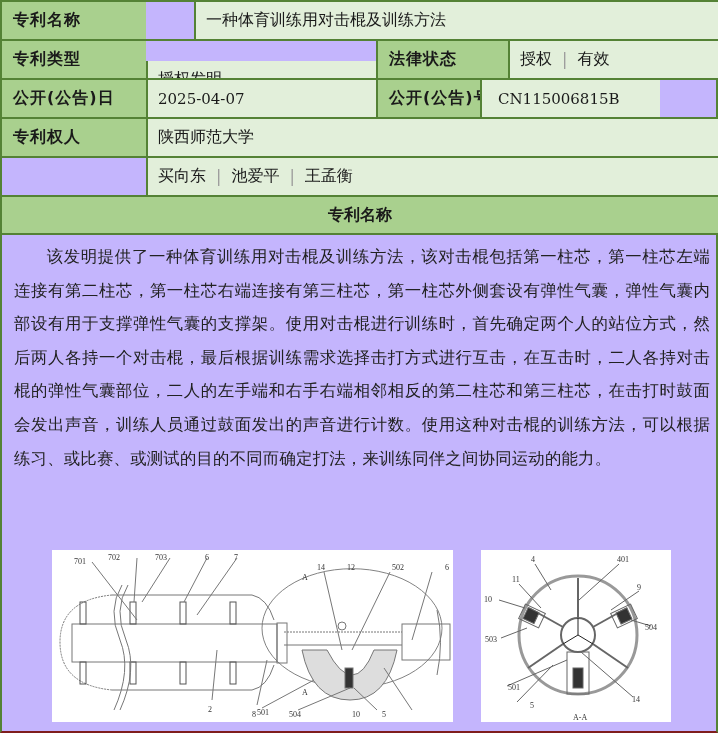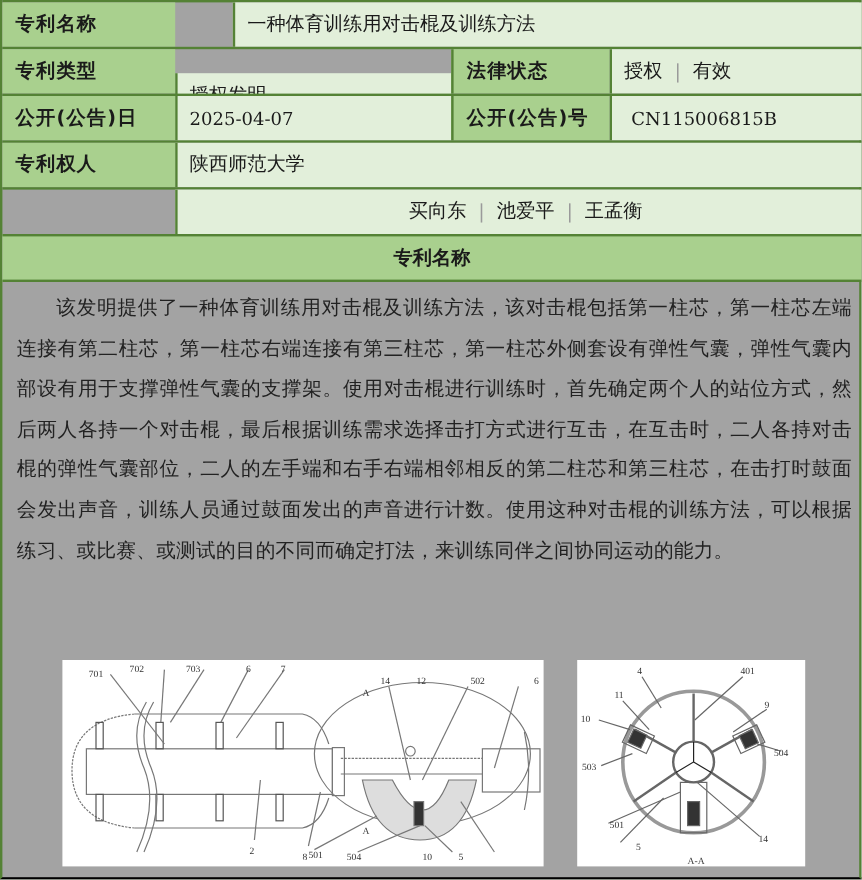--- a/index.html
+++ b/index.html
@@ -1,19 +1,19 @@
 <!DOCTYPE html>
 <html><head>
 <meta charset="utf-8">
 <style>
   * { box-sizing: border-box; margin: 0; padding: 0; }
   html, body { width: 718px; height: 733px; background: #e2efda; overflow: hidden; }
   body { font-family: "DejaVu Serif", "Liberation Serif", serif; color: #1a1a1a; }
-  .sheet { position: relative; width: 718px; height: 733px; background: #a3a3a3;
-           border-left: 2px solid #548235; border-right: 2px solid #548235; border-bottom: 2px solid #000000; }
+  .sheet { position: relative; width: 718px; height: 733px; background: #c4b5fd;
+           border-left: 2px solid #548235; border-right: 2px solid #548235; border-bottom: 2px solid #7f1d1d; }
   .row { position: absolute; left: 0; width: 716px; height: 39px; border-top: 2px solid #548235; }
   .cell { position: absolute; top: 0; height: 37px; display: flex; align-items: center; font-size: 16px; }
   .lbl { background: #a9d08e; font-family: "DejaVu Sans", "Liberation Sans", sans-serif; font-weight: bold; padding-left: 11px; letter-spacing: 1px; }
   .val { background: #e2efda; padding-left: 10px; }
   .vline { border-left: 2px solid #548235; }
   .mono { font-family: "DejaVu Serif", "Liberation Serif", serif; font-size: 15px; }
   .sep { color: #9a9a9a; margin: 0 10px; }
   .hdr { position: absolute; left: 0; top: 195px; width: 716px; height: 40px; background: #a9d08e;
          border-top: 2px solid #548235; border-bottom: 2px solid #548235;
          display: flex; align-items: center; justify-content: center;
@@ -42,30 +42,30 @@
       <span>授权</span>
       <span class="sep">|</span>
       <span>有效</span>
     </div>
   </div>
 
   <div class="row" style="top:78px;">
     <div class="cell lbl" style="left:0;width:165px;">公开(公告)日</div>
     <div class="cell val vline mono" style="left:144px;width:230px;">2025-04-07</div>
     <div class="cell lbl vline" style="left:374px;width:132px;">公开(公告)号</div>
-    <div class="cell val vline mono" style="left:506px;width:210px;padding-left:16px;">CN115006815B</div>
+    <div class="cell val vline mono" style="left:478px;width:180px;padding-left:16px;">CN115006815B</div>
   </div>
 
   <div class="row" style="top:117px;">
     <div class="cell lbl" style="left:0;width:144px;">专利权人</div>
     <div class="cell val vline" style="left:144px;width:572px;">陕西师范大学</div>
   </div>
 
   <div class="row" style="top:156px;">
-    <div class="cell val vline" style="left:144px;width:572px;justify-content:center;">
+    <div class="cell val vline" style="left:144px;width:572px;">
       <span>买向东</span>
       <span class="sep">|</span>
       <span>池爱平</span>
       <span class="sep">|</span>
       <span>王孟衡</span>
     </div>
   </div>
 
   <div class="hdr">专利名称</div>
 

